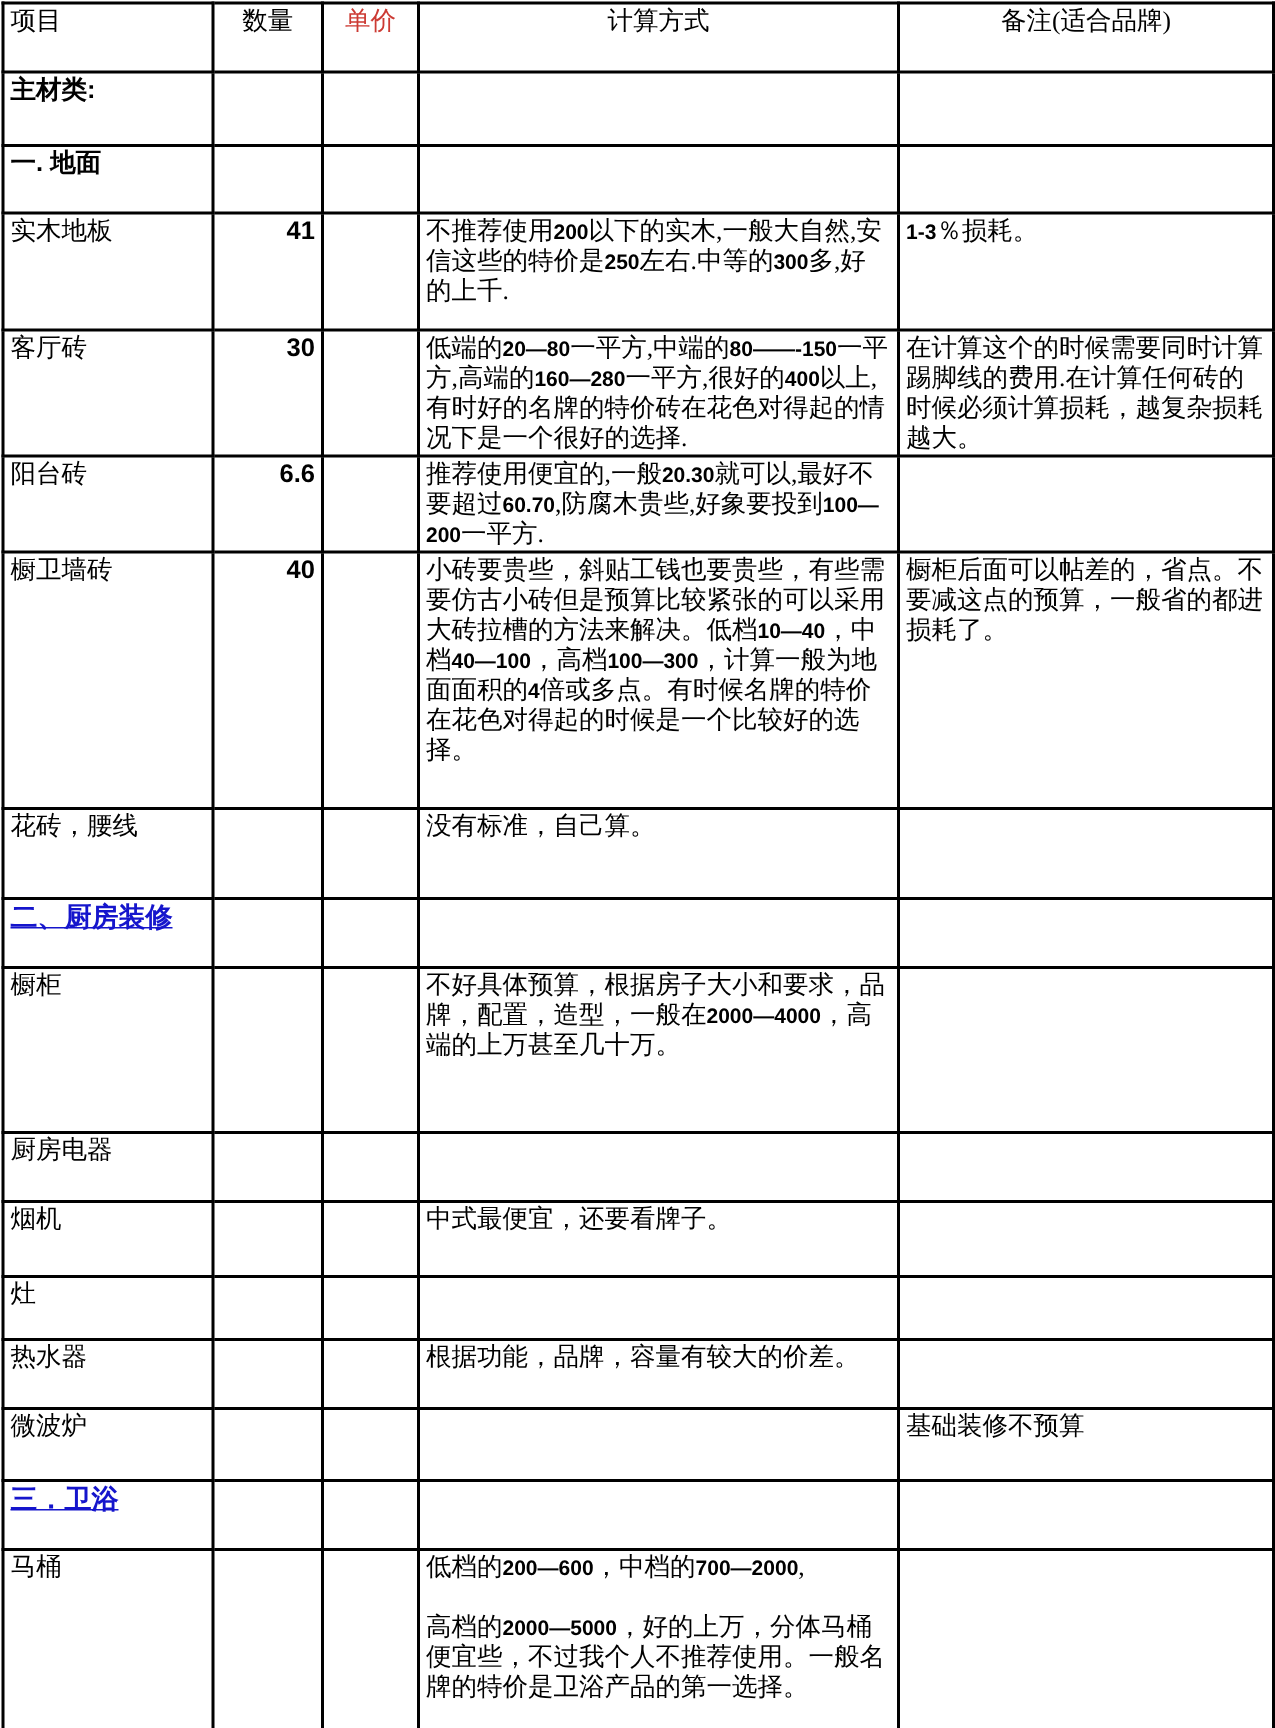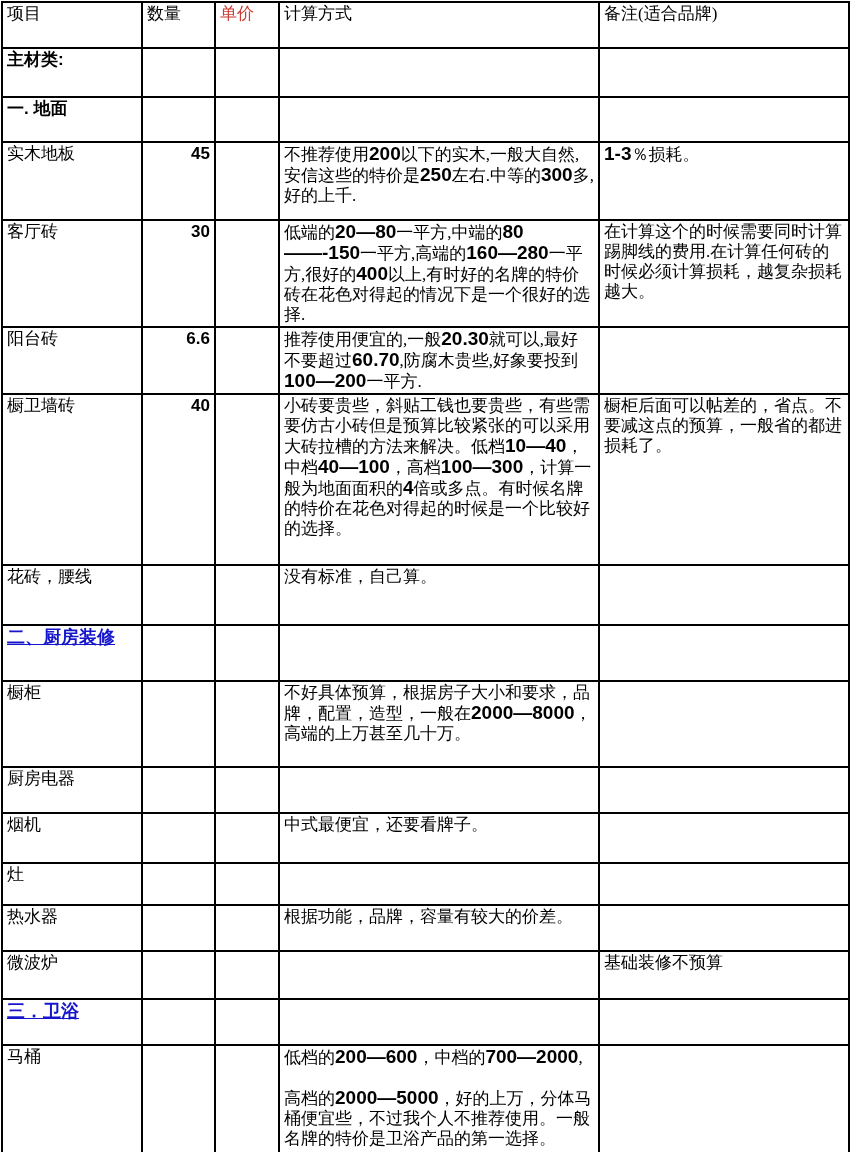--- a/index.html
+++ b/index.html
@@ -25,21 +25,21 @@
     line-height: 20px;
     overflow: hidden;
   }
   
   .c-item {
     vertical-align: middle;
     padding-left: 6px;
     font-size: 17px;
   }
   
-  .hdr-c { vertical-align: top; padding-top: 3px; }
+  .hdr-c { text-align: center; vertical-align: top; padding-top: 3px; }
   .hdr-item { vertical-align: middle; }
   .price-hdr { color: var(--price-color, #cc3a33); }
   
   .c-qty {
     text-align: right;
     vertical-align: top;
     font-family: "Liberation Sans", "DejaVu Sans", sans-serif;
     font-weight: bold;
     font-size: 16px;
     padding-right: 3px;
@@ -63,21 +63,21 @@
     font-weight: bold;
     font-size: 18px;
     color: var(--link-color, #1515cc);
     text-decoration: underline;
     cursor: pointer;
   }
   
   .seg-b {
     font-weight: bold;
     font-family: "Liberation Sans", "DejaVu Sans", sans-serif;
-    font-size: 19px;
+    font-size: 14px;
   }
 </style>
 </head>
 <body>
 
 <div>
   <table class="grid">
     <colgroup>
       <col style="width:140px">
         <col style="width:73px">
@@ -106,21 +106,21 @@
     <tr style="height:45px">
       <td class="c-item b-item">一. 地面</td>
       <td class="c-qty"></td>
       <td></td>
       <td class="c-calc"></td>
       <td class="c-note"></td>
     </tr>
 
     <tr style="height:78px">
       <td class="c-item">实木地板</td>
-      <td class="c-qty">45</td>
+      <td class="c-qty">41</td>
       <td></td>
       <td class="c-calc"><span>不推荐使用</span><span class="seg-b">200</span><span>以下的实木,一般大自然,安信这些的特价是</span><span class="seg-b">250</span><span>左右.中等的</span><span class="seg-b">300</span><span>多,好的上千.</span></td>
       <td class="c-note"><span class="seg-b">1-3</span><span>％损耗。</span></td>
     </tr>
 
     <tr style="height:76px">
       <td class="c-item">客厅砖</td>
       <td class="c-qty">30</td>
       <td></td>
       <td class="c-calc"><span>低端的</span><span class="seg-b">20—80</span><span>一平方,中端的</span><span class="seg-b">80——-150</span><span>一平方,高端的</span><span class="seg-b">160—280</span><span>一平方,很好的</span><span class="seg-b">400</span><span>以上,有时好的名牌的特价砖在花色对得起的情况下是一个很好的选择.</span></td>
@@ -144,33 +144,33 @@
     </tr>
 
     <tr style="height:60px">
       <td class="c-item">花砖，腰线</td>
       <td class="c-qty"></td>
       <td></td>
       <td class="c-calc"><span>没有标准，自己算。</span></td>
       <td class="c-note"></td>
     </tr>
 
-    <tr style="height:56px">
+    <tr style="height:46px">
       <td class="c-item"><span class="link-item">二、厨房装修</span></td>
       <td class="c-qty"></td>
       <td></td>
       <td class="c-calc"></td>
       <td class="c-note"></td>
     </tr>
 
-    <tr style="height:86px">
+    <tr style="height:110px">
       <td class="c-item">橱柜</td>
       <td class="c-qty"></td>
       <td></td>
-      <td class="c-calc"><span>不好具体预算，根据房子大小和要求，品牌，配置，造型，一般在</span><span class="seg-b">2000—8000</span><span>，高端的上万甚至几十万。</span></td>
+      <td class="c-calc"><span>不好具体预算，根据房子大小和要求，品牌，配置，造型，一般在</span><span class="seg-b">2000—4000</span><span>，高端的上万甚至几十万。</span></td>
       <td class="c-note"></td>
     </tr>
 
     <tr style="height:46px">
       <td class="c-item">厨房电器</td>
       <td class="c-qty"></td>
       <td></td>
       <td class="c-calc"></td>
       <td class="c-note"></td>
     </tr>

